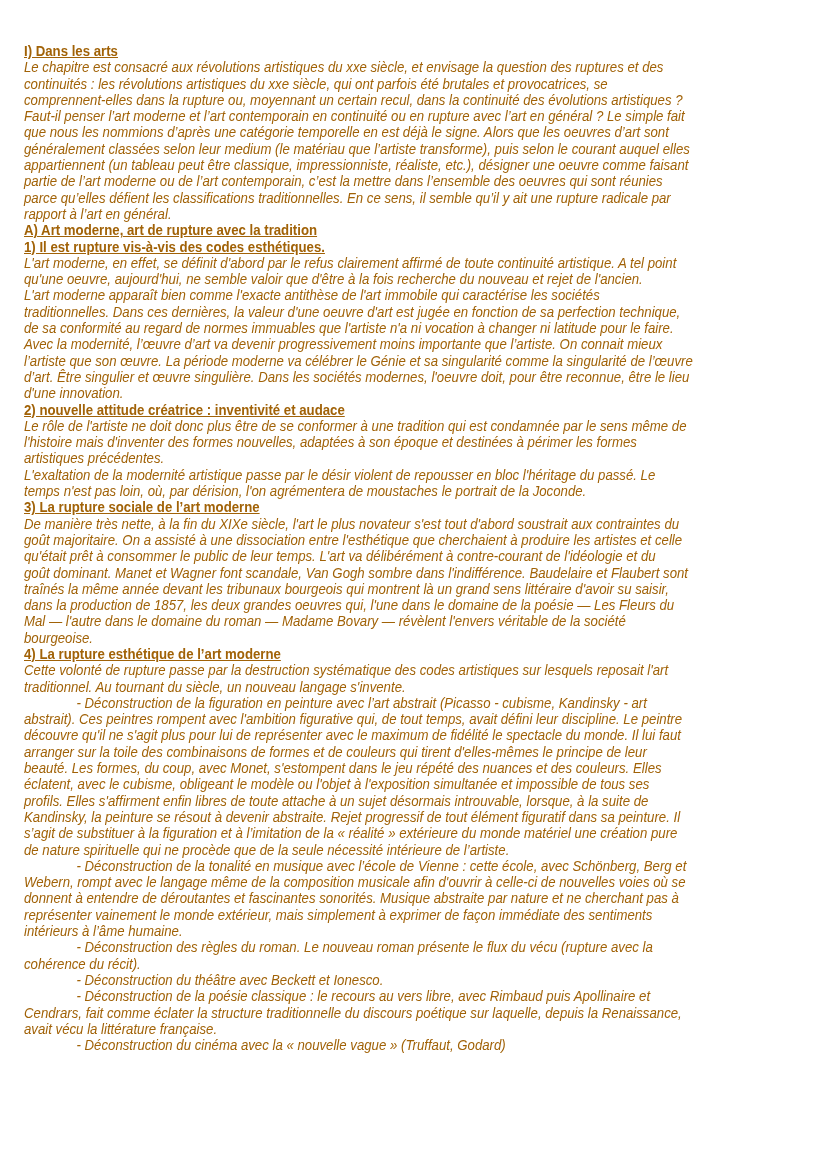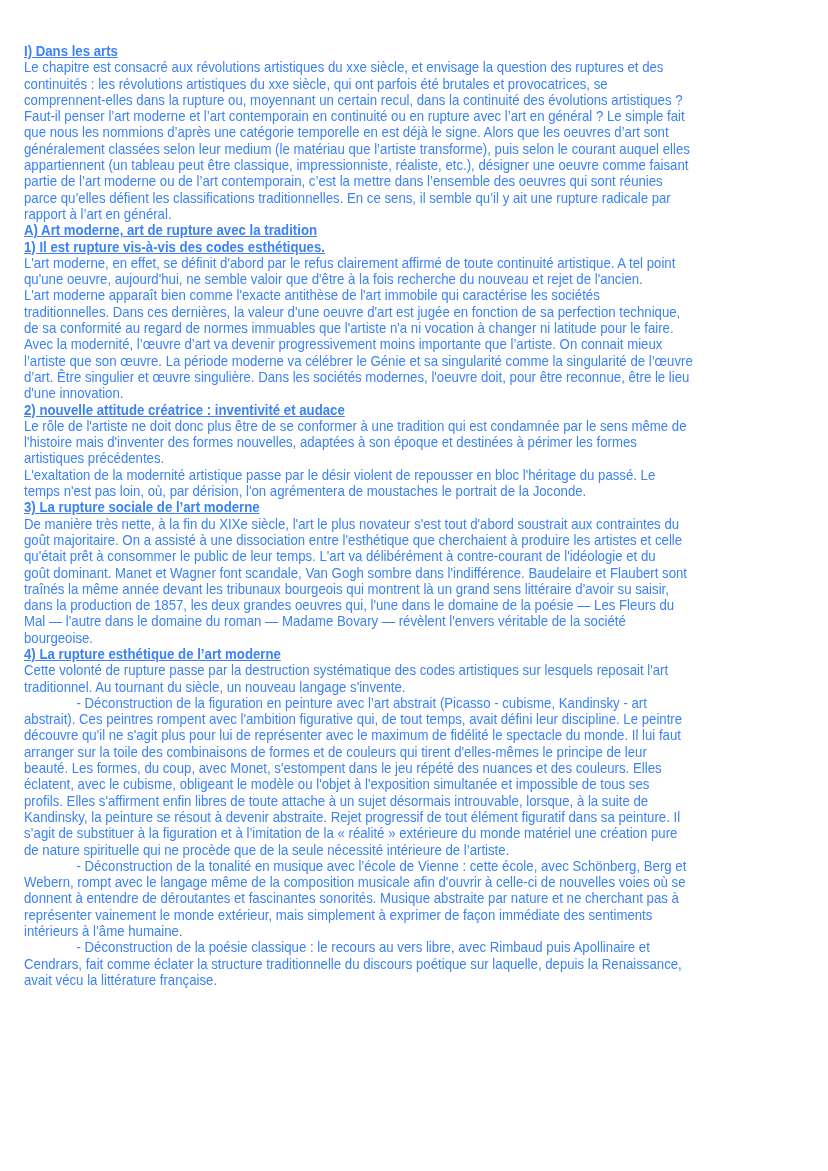--- a/index.html
+++ b/index.html
@@ -14,38 +14,39 @@
       position: relative;
     }
     .page {
       position: absolute;
       left: 24px;
       top: 43px;
       width: 800px;
       font-family: "Liberation Sans", sans-serif;
       font-size: 14.6px;
       line-height: 16.3px;
-      color: #3b82f6;
+      color: #a16207;
     }
     .line {
       display: block;
       white-space: nowrap;
       transform-origin: left center;
       transform: scaleX(0.905);
     }
     .heading {
       font-weight: bold;
       text-decoration: underline;
       text-underline-offset: 1px;
     }
     .indent {
       padding-left: 58px;
     }
     .block {
       display: block;
+      font-style: italic;
     }
   </style>
 </head>
 <body>
 
 <div class="page">
 
   <span class="line heading">I) Dans les arts</span>
 
   <div class="block">
@@ -116,24 +117,34 @@
     </div>
 
     <div class="block">
       <span class="line indent">- Déconstruction de la tonalité en musique avec l’école de Vienne : cette école, avec Schönberg, Berg et</span>
       <span class="line">Webern, rompt avec le langage même de la composition musicale afin d'ouvrir à celle-ci de nouvelles voies où se</span>
       <span class="line">donnent à entendre de déroutantes et fascinantes sonorités. Musique abstraite par nature et ne cherchant pas à</span>
       <span class="line">représenter vainement le monde extérieur, mais simplement à exprimer de façon immédiate des sentiments</span>
       <span class="line">intérieurs à l’âme humaine.</span>
     </div>
 
+    <div class="block">
+      <span class="line indent">- Déconstruction des règles du roman. Le nouveau roman présente le flux du vécu (rupture avec la</span>
+      <span class="line">cohérence du récit).</span>
+    </div>
 
+    <div class="block">
+      <span class="line indent">- Déconstruction du théâtre avec Beckett et Ionesco.</span>
+    </div>
 
     <div class="block">
       <span class="line indent">- Déconstruction de la poésie classique : le recours au vers libre, avec Rimbaud puis Apollinaire et</span>
       <span class="line">Cendrars, fait comme éclater la structure traditionnelle du discours poétique sur laquelle, depuis la Renaissance,</span>
       <span class="line">avait vécu la littérature française.</span>
     </div>
 
+    <div class="block">
+      <span class="line indent">- Déconstruction du cinéma avec la « nouvelle vague » (Truffaut, Godard)</span>
+    </div>
 
   </div>
 
 </div>
 
 </body></html>

